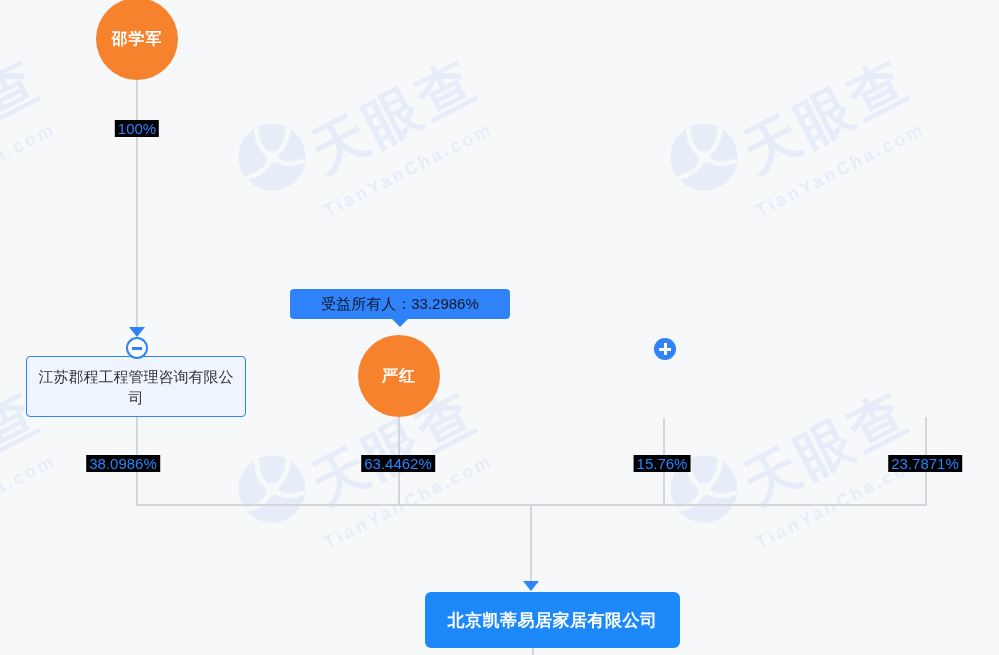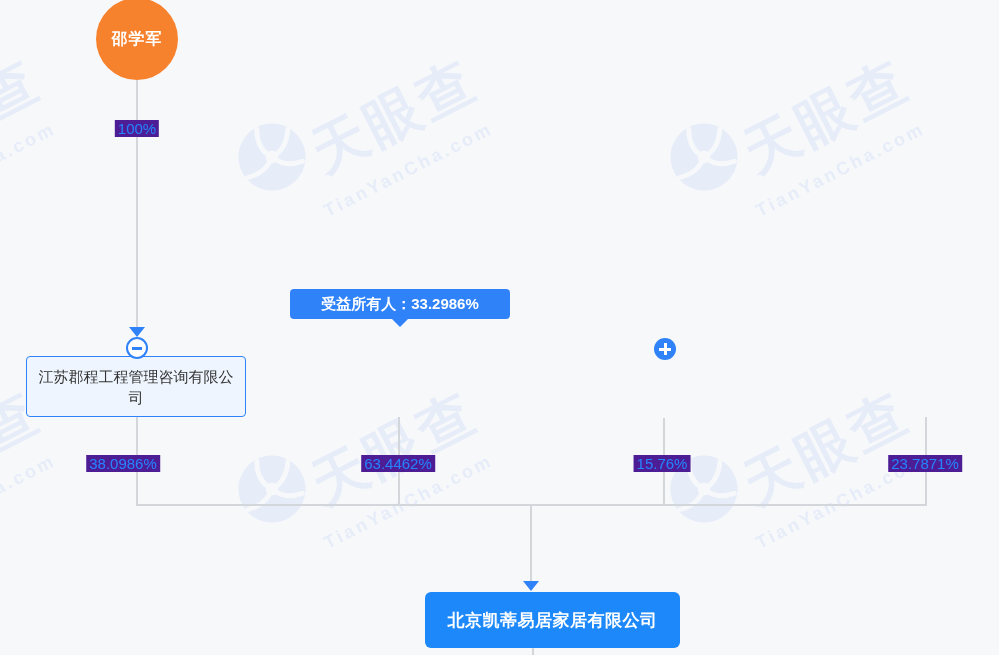--- a/index.html
+++ b/index.html
@@ -33,21 +33,21 @@
   .arrow-down{
     position:absolute;width:0;height:0;z-index:3;
     border-left:8px solid transparent;border-right:8px solid transparent;
     border-top:10px solid #2f82f8;
   }
 
   
   .pct{
     position:absolute;z-index:2;
     color:#2684ff;font-size:15px;line-height:17px;
-    background:#4c1d95;padding:0 3px;
+    background:#000000;padding:0 3px;
     transform:translateX(-50%);white-space:nowrap;
   }
 
   
   .person{
     position:absolute;width:82px;height:82px;border-radius:50%;
     background:#f7822d;color:#fff;font-size:16px;font-weight:bold;
     display:flex;align-items:center;justify-content:center;
     z-index:4;letter-spacing:1px;cursor:pointer;
   }
@@ -80,21 +80,21 @@
     content:"";position:absolute;left:5px;top:10px;width:12px;height:2.5px;background:#fff;
   }
   .exp.plus::after{
     content:"";position:absolute;left:10px;top:5px;width:2.5px;height:12px;background:#fff;
   }
 
   
   .tooltip{
     position:absolute;left:290px;top:289px;width:220px;height:30px;
     background:#2f82f8;border-radius:4px;z-index:6;
-    color:#ffffff;font-size:15px;font-weight:bold;
+    color:#0f172a;font-size:15px;font-weight:normal;
     display:flex;align-items:center;justify-content:center;white-space:nowrap;text-align:right;
   }
   .tooltip::after{
     content:"";position:absolute;left:50%;bottom:-8px;margin-left:-8px;
     width:0;height:0;
     border-left:8px solid transparent;border-right:8px solid transparent;
     border-top:8px solid #2f82f8;
   }
 </style>
 </head>
@@ -184,20 +184,23 @@
   <div class="pct" style="left:662px;top:455px;">15.76%</div>
   <div class="pct" style="left:925px;top:455px;">23.7871%</div>
 
   <div class="tooltip">
     <span>受益所有人：33.2986%</span>
   </div>
 
   <div class="person" style="left:96px;top:-2px;">
     <span>邵学军</span>
   </div>
+  <div class="person" style="left:358px;top:335px;">
+    <span>严红</span>
+  </div>
 
   <div class="cbox" style="left:26px;top:356px;width:220px;height:61px;">
     <span>江苏郡程工程管理咨询有限公司</span>
   </div>
   <div class="exp minus" style="left:126px;top:337px;"></div>
 
   <div class="exp plus" style="left:654px;top:338px;"></div>
 
   <div class="target" style="left:425px;top:592px;width:255px;height:56px;">
     <span>北京凯蒂易居家居有限公司</span>

